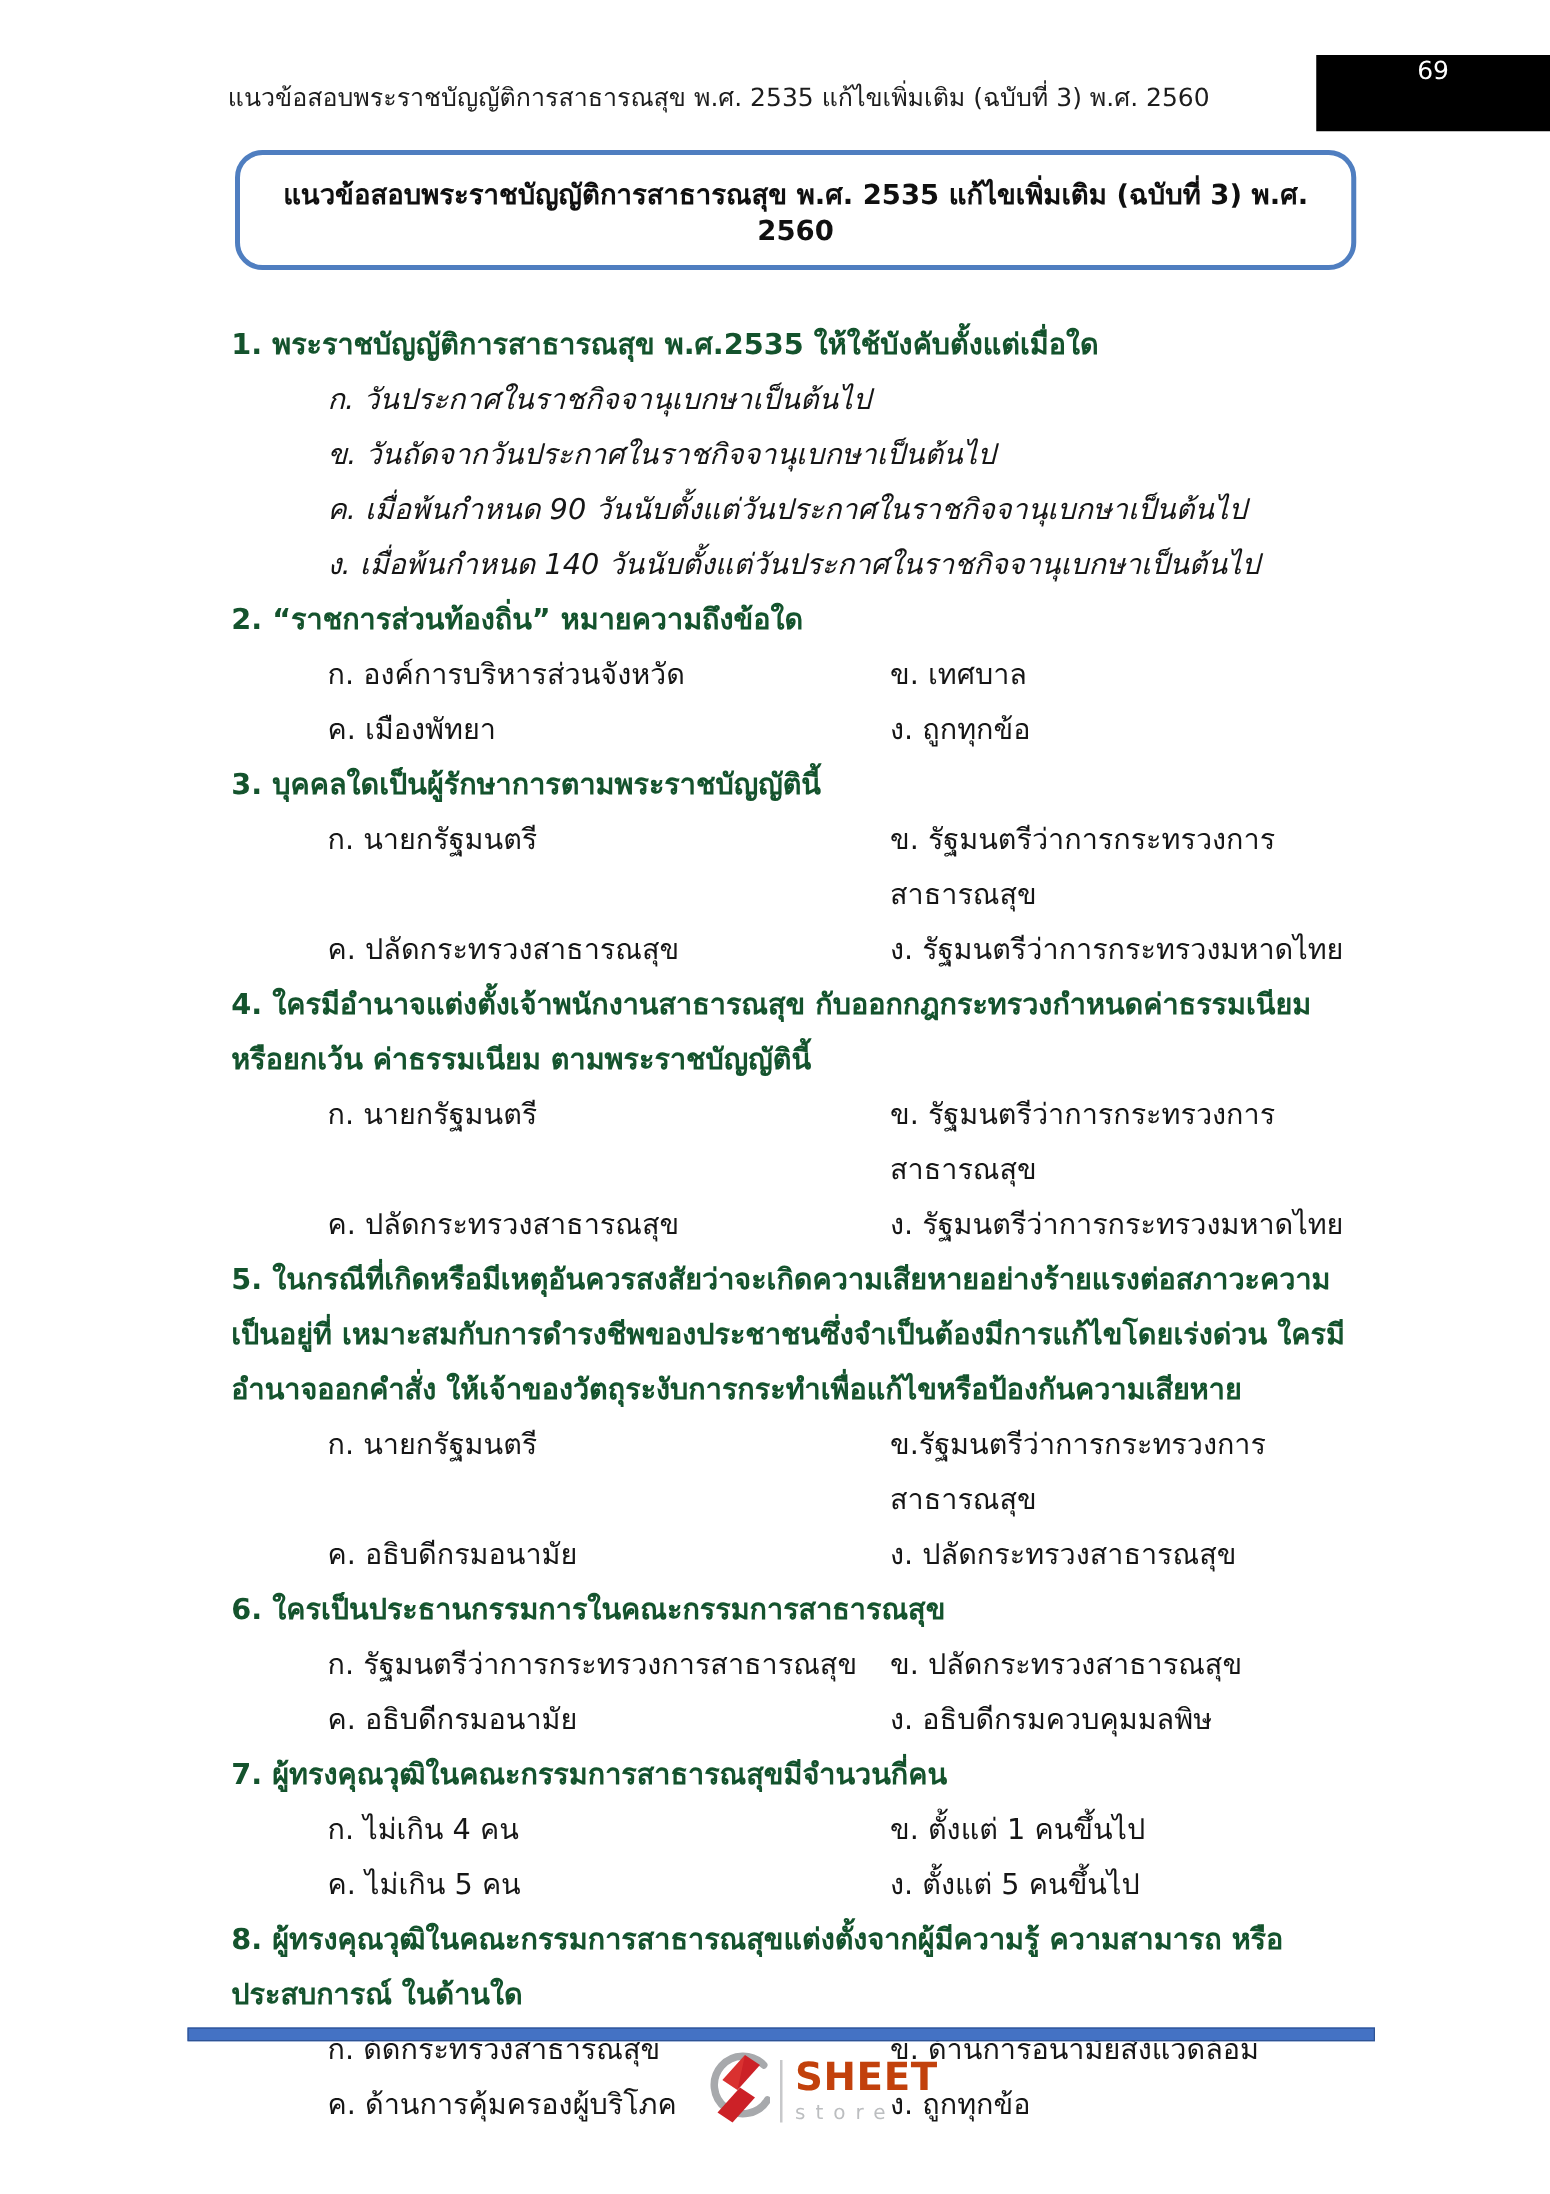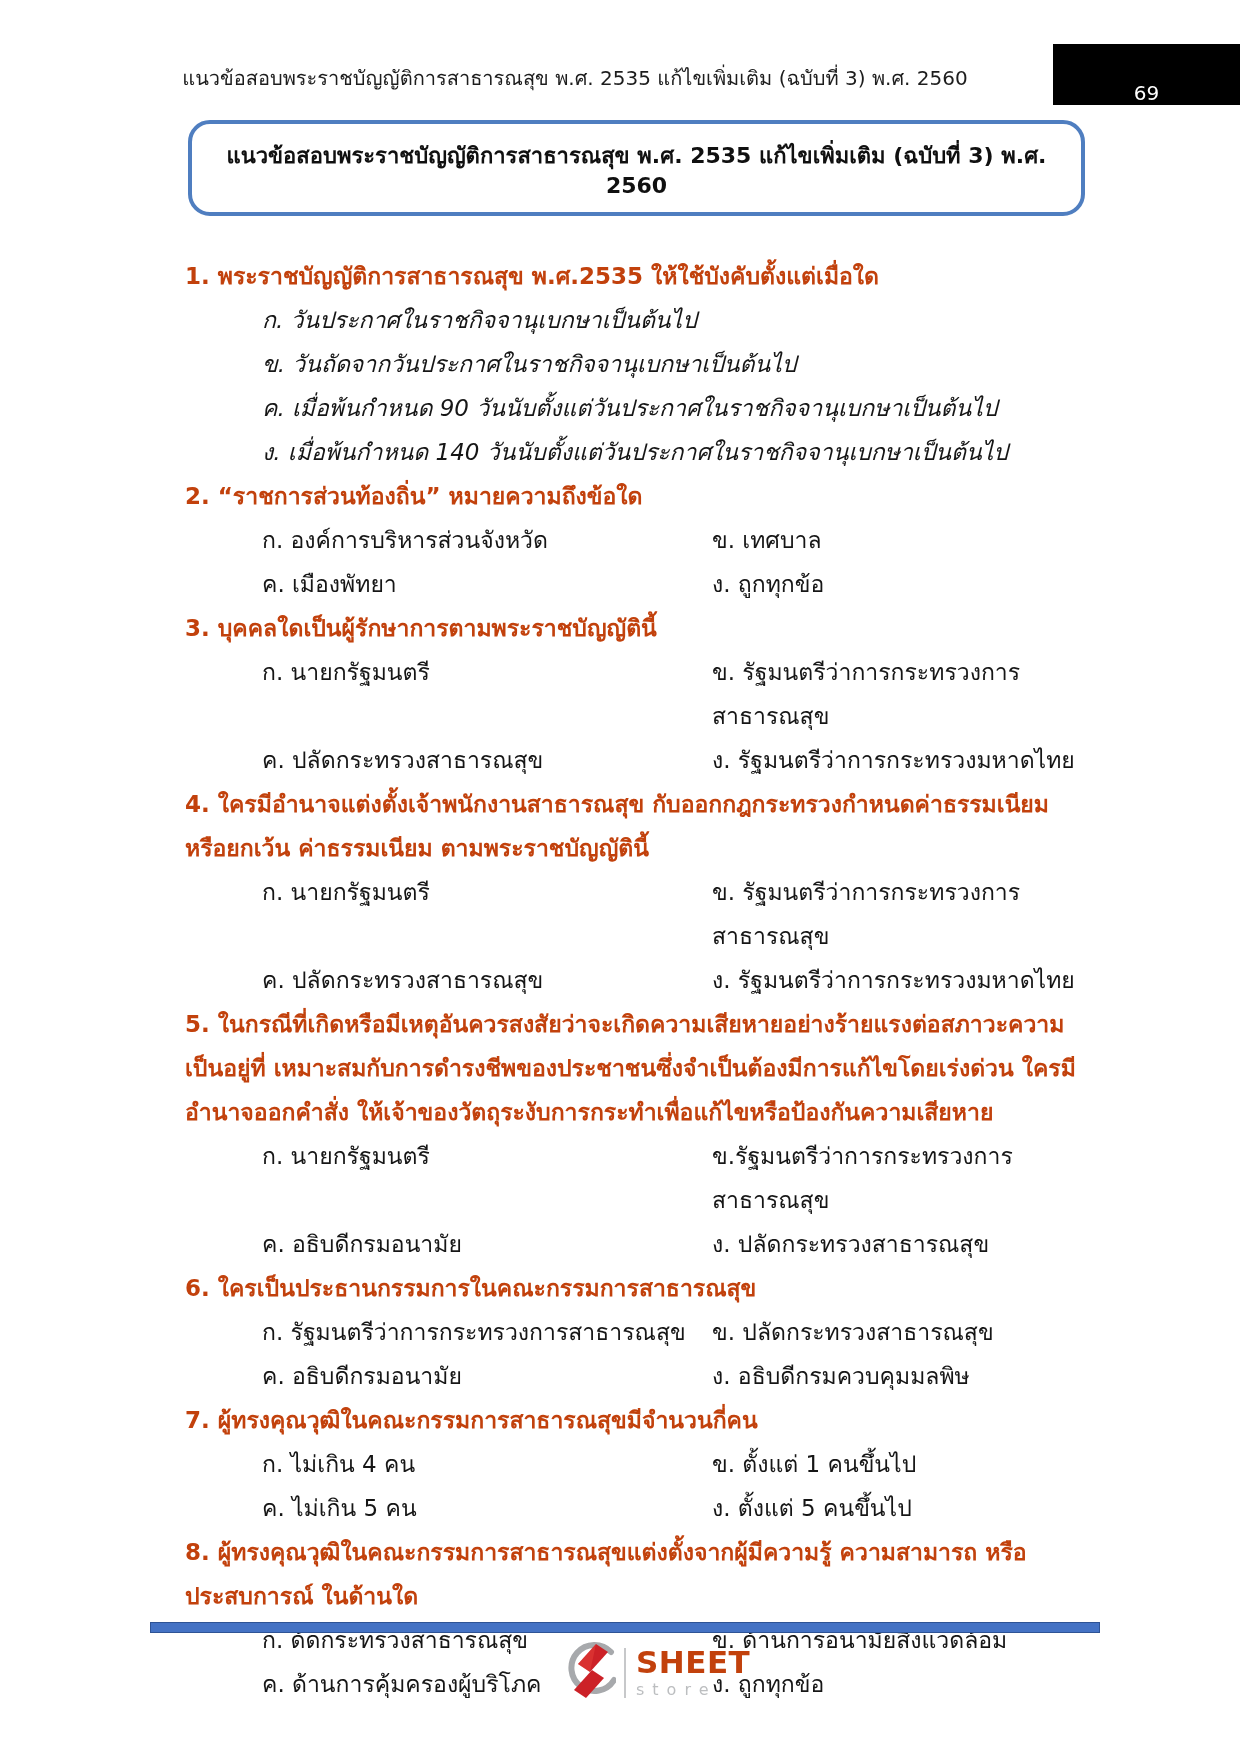--- a/index.html
+++ b/index.html
@@ -15,21 +15,21 @@
   .page{position:absolute;inset:0;}
 
   
   .running-header-title{
     position:absolute;top:62px;left:180px;width:790px;
     text-align:center;font-size:20px;color:#1d1d1d;white-space:nowrap;
   }
   .page-number-box{
     position:absolute;top:44px;right:0;width:187px;height:61px;
     background:#000000;color:#ffffff;
-    display:flex;align-items:flex-end;justify-content:center;
+    display:flex;align-items:flex-start;justify-content:center;
     font-size:20px;
   }
 
   
   .title-box{
     position:absolute;top:120px;left:188px;width:897px;height:96px;
     box-sizing:border-box;
     border:4px solid #4f7ec0;border-radius:22px;
     display:flex;align-items:center;justify-content:center;
     box-shadow:inset 0 0 0 1px #ffffff;
@@ -38,21 +38,21 @@
     font-weight:bold;font-size:22px;color:#101010;
     text-align:center;padding:0 14px;
   }
 
   
   .content{
     position:absolute;top:254px;left:185px;width:905px;
   }
   .q-block{margin:0;}
   .q-heading{
-    font-weight:bold;font-size:23px;line-height:44px;color:#c2410c;
+    font-weight:bold;font-size:23px;line-height:44px;color:#14532d;
   }
   .choices-single{margin-left:77px;}
   .choices-single .choice{font-size:23px;line-height:44px;font-style:italic;}
   .choices-grid{
     margin-left:77px;
     display:grid;grid-template-columns:450px 1fr;
   }
   .choices-grid .choice{font-size:23px;line-height:44px;}
 
   

